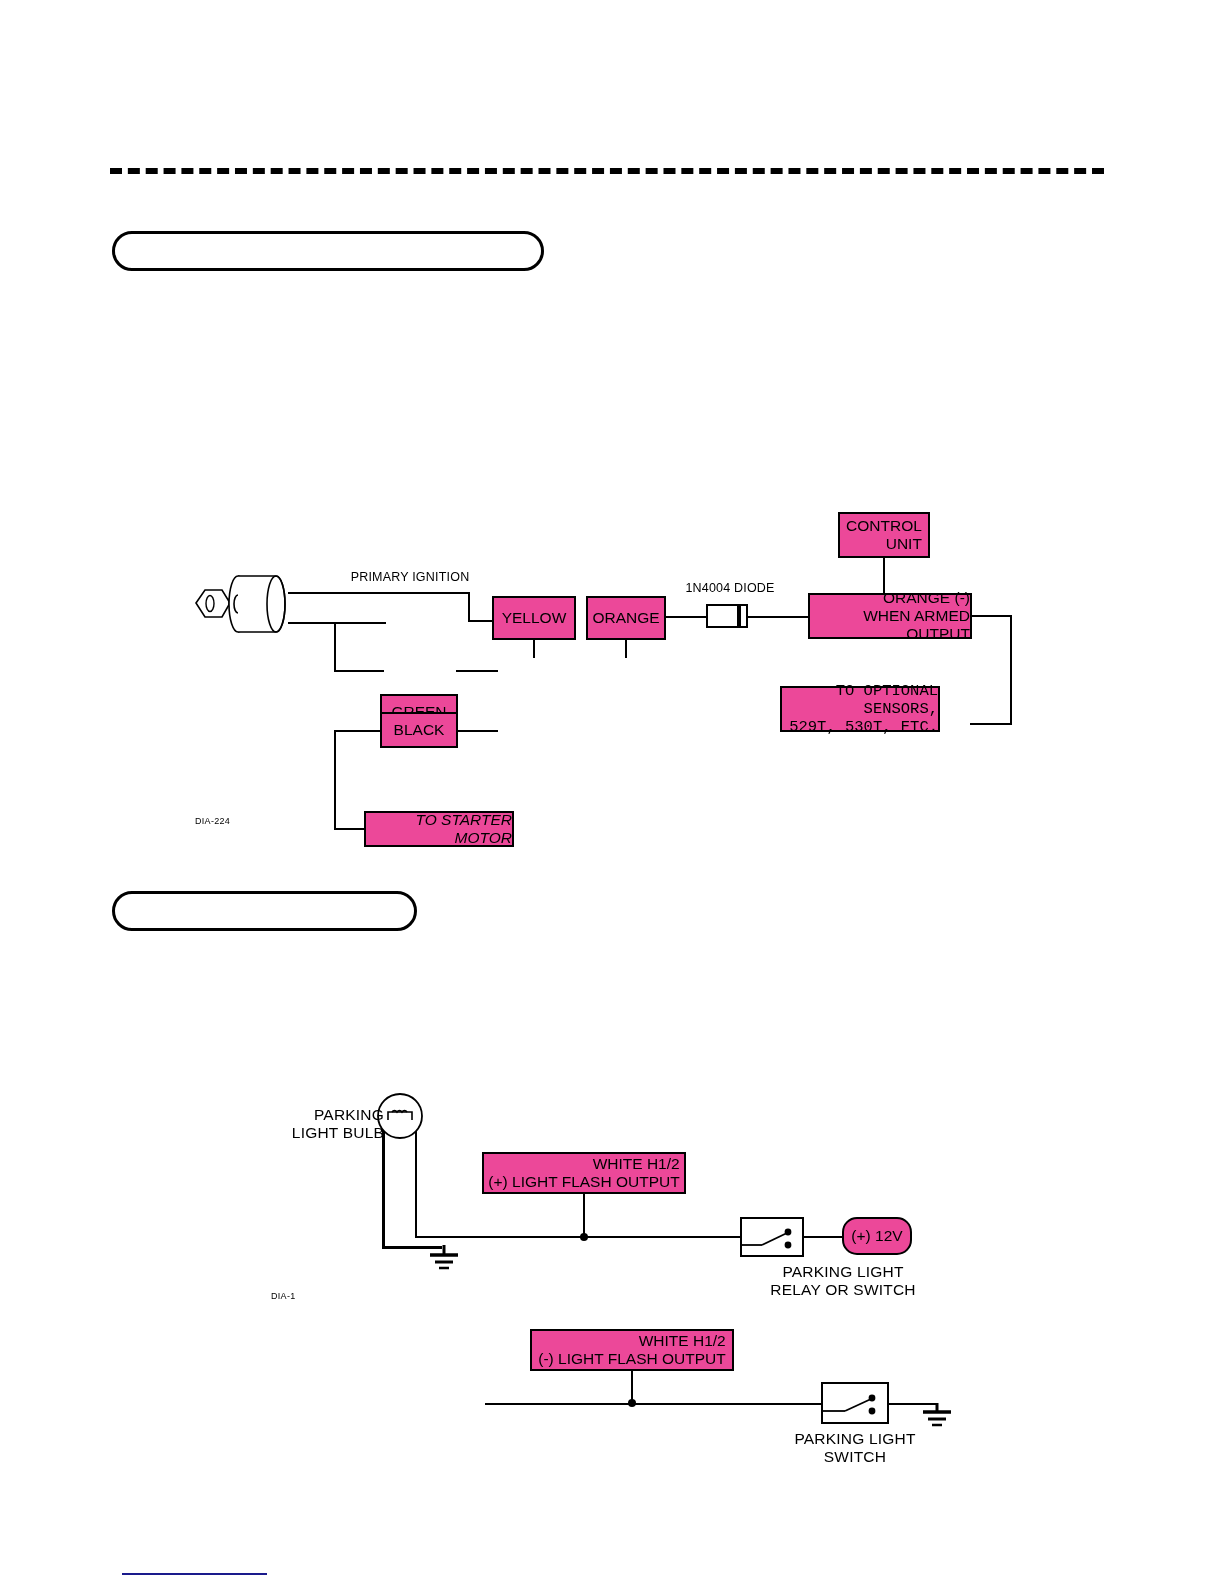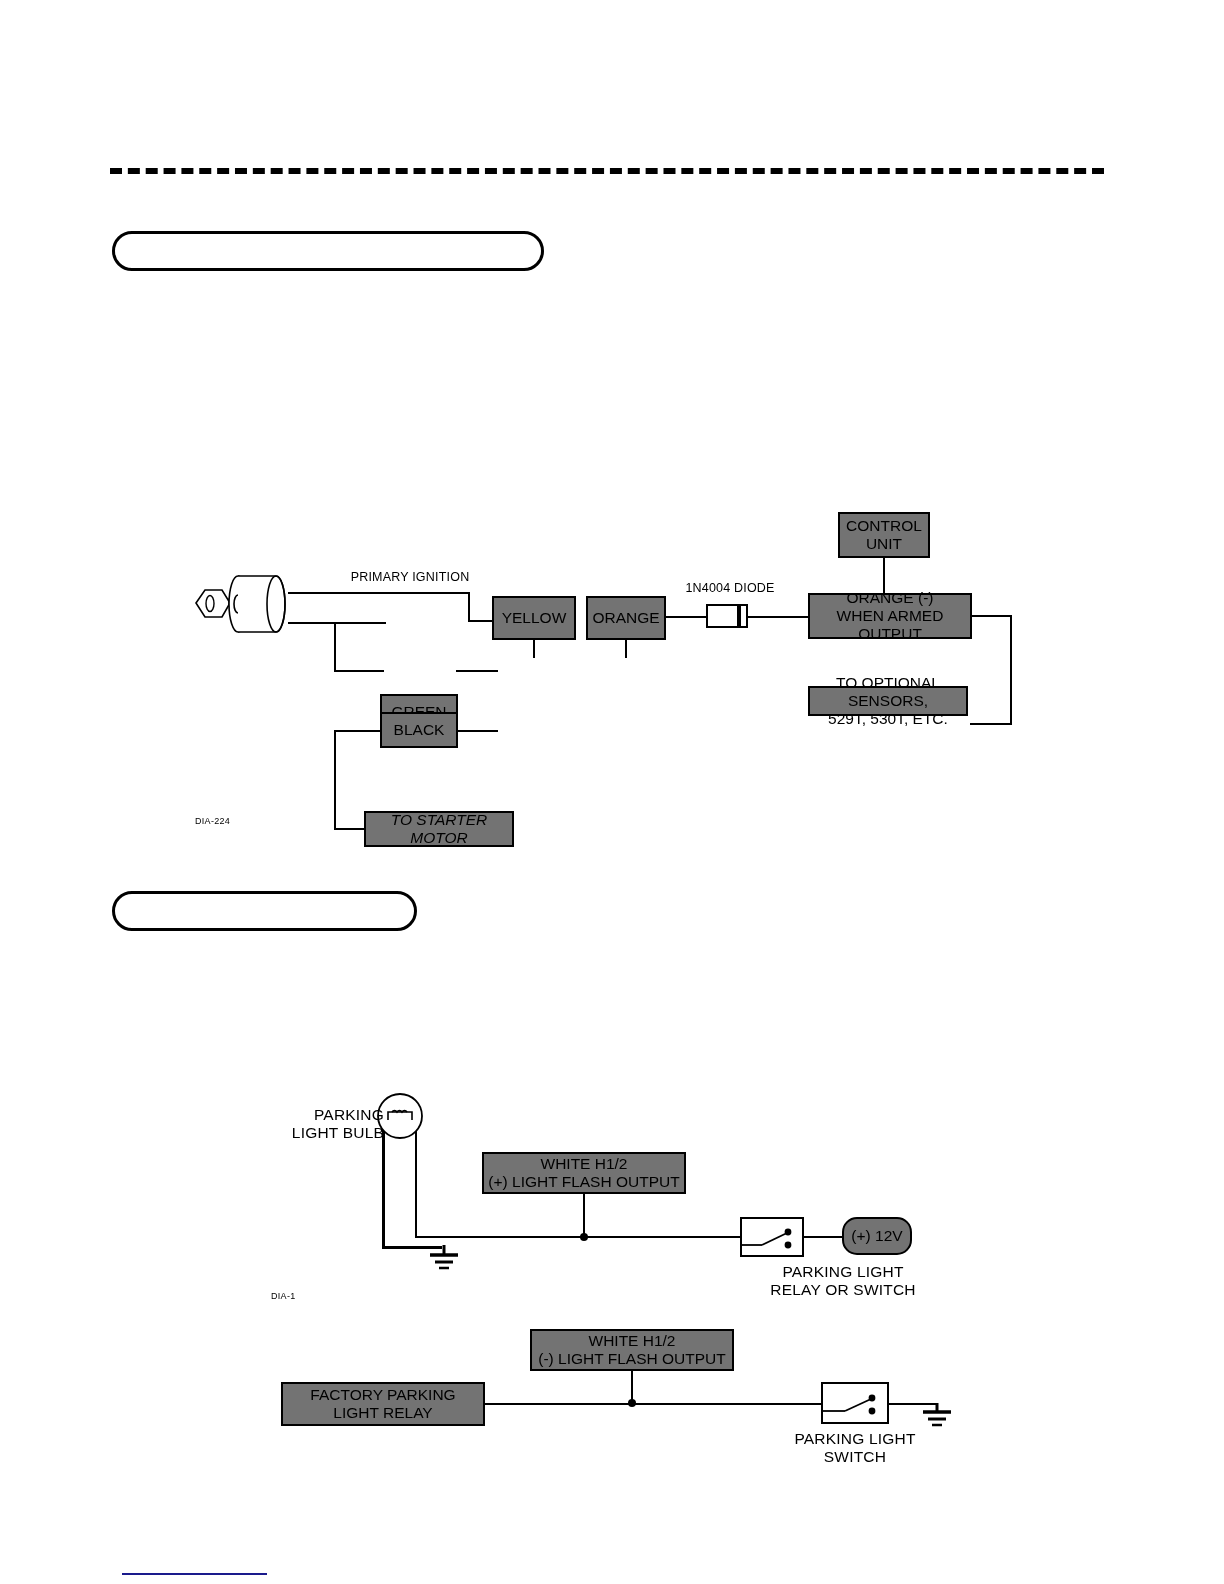--- a/index.html
+++ b/index.html
@@ -48,25 +48,25 @@
   #banner-1 { left: 112px; top: 231px; width: 432px; height: 40px; }
   #banner-2 { left: 112px; top: 891px; width: 305px; height: 40px; }
 
   
   .dgm { position: absolute; }
 
   .node {
     position: absolute;
     box-sizing: border-box;
     border: 2px solid #000000;
-    background: #737373;
+    background: #ec4899;
     display: flex;
     align-items: center;
     justify-content: center;
-    text-align: center;
+    text-align: right;
     font-size: 15.5px;
     line-height: 1.18;
     color: #000000;
     white-space: pre-line;
     z-index: 3;
   }
 
   .wire {
     position: absolute;
     background: #000000;
@@ -226,21 +226,21 @@
 
     <div class="wire v" style="left:883px; top:558px; width:2px; height:36px;"></div>
 
     <div class="node" style="left:808px; top:593px; width:164px; height:46px;">ORANGE (-)
 WHEN ARMED OUTPUT</div>
 
     <div class="wire h" style="left:970px; top:615px; width:42px;"></div>
     <div class="wire v" style="left:1010px; top:615px; height:110px;"></div>
     <div class="wire h" style="left:970px; top:723px; width:42px;"></div>
 
-    <div class="node" style="left:808px; top:686px; width:160px; height:30px;">TO OPTIONAL SENSORS,
+    <div class="node" style="left:780px; top:686px; width:160px; height:46px;font-family:Liberation Mono, monospace;">TO OPTIONAL SENSORS,
 529T, 530T, ETC.</div>
 
     <div class="diaid" style="left:195px; top:816px;">DIA-224</div>
   </div>
 
   <div class="dgm" id="diagram-2a" style="left:0;top:0;width:1088px;height:1320px;">
 
     <div class="freetext big" style="left:278px; top:1106px; width:106px; text-align:right;">PARKING
 LIGHT BULB</div>
 
@@ -293,22 +293,20 @@
   </div>
 
   <div class="dgm" id="diagram-2b" style="left:0;top:0;width:1224px;height:1520px;">
 
     <div class="node" style="left:530px; top:1329px; width:204px; height:42px;">WHITE H1/2
 (-) LIGHT FLASH OUTPUT</div>
 
     <div class="wire v" style="left:631px; top:1371px; height:34px;"></div>
     <div class="junction" style="left:628px; top:1399px;"></div>
 
-    <div class="node" style="left:281px; top:1382px; width:204px; height:44px;">FACTORY PARKING
-LIGHT RELAY</div>
 
     <div class="wire h" style="left:485px; top:1403px; width:340px;"></div>
 
     <div class="switchbox" style="left:821px; top:1382px; width:68px; height:42px;">
       <svg width="68" height="42" viewBox="0 0 68 42">
         <line x1="0" y1="27" x2="22" y2="27" stroke="#000000" stroke-width="1.8"></line>
         <line x1="22" y1="27" x2="48" y2="15" stroke="#000000" stroke-width="1.8"></line>
         <circle cx="49" cy="14" r="3.4" fill="#000000"></circle>
         <circle cx="49" cy="27" r="3.4" fill="#000000"></circle>
       </svg>

